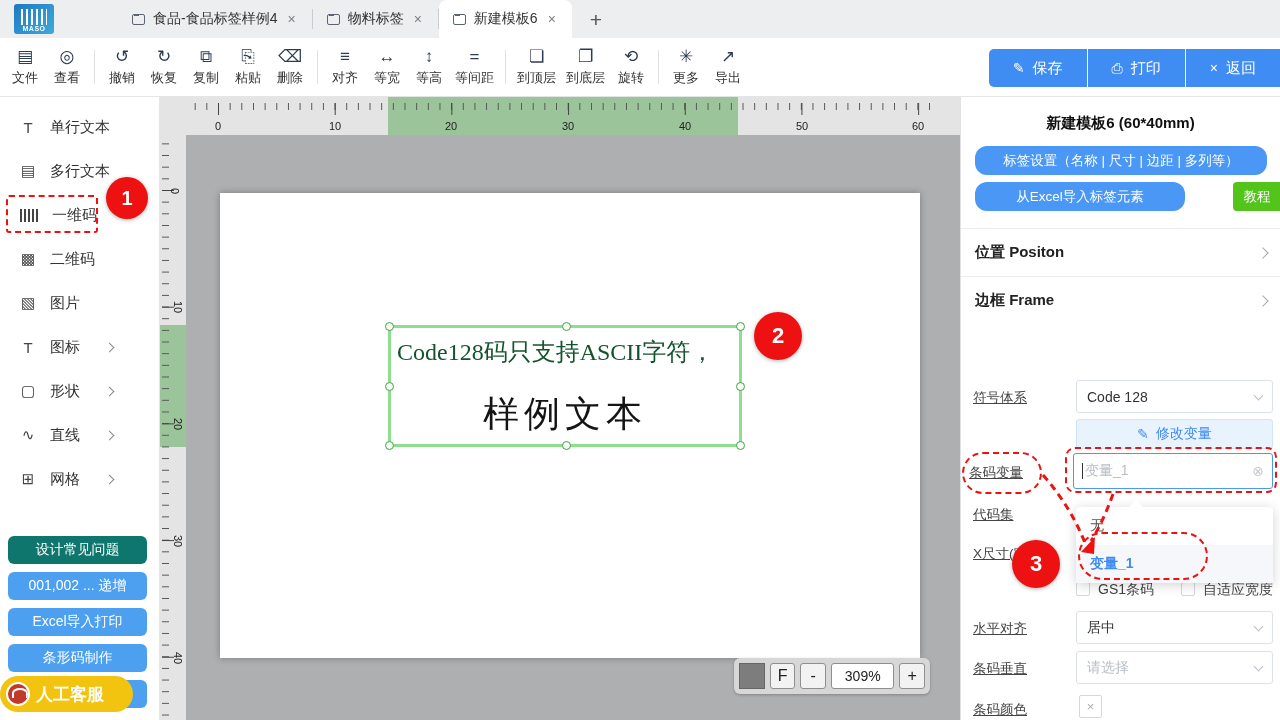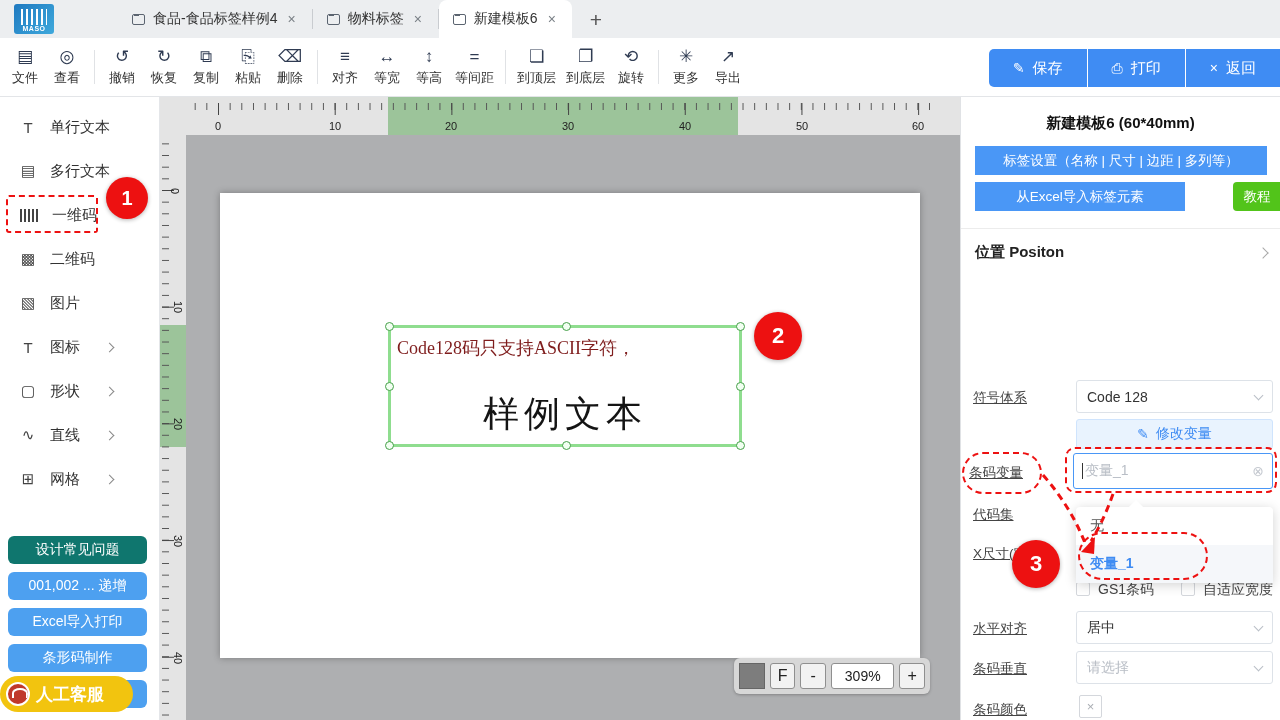--- a/index.html
+++ b/index.html
@@ -63,35 +63,35 @@
   .ruler-v { position:absolute; left:0; top:38px; width:26px; height:585px; background:#e4e4e4; }
   .ruler-v .green { position:absolute; left:0; top:190px; width:26px; height:122px; background:#9cc49a; }
   .ruler-v .ticks { position:absolute; left:2px; top:0; width:12px; height:585px;
       background-image:linear-gradient(180deg,#444 0 1px,transparent 1px),linear-gradient(180deg,#555 0 1px,transparent 1px);
       background-size:12px 116.7px,7px 11.67px; background-repeat:repeat-y; background-position:0 55px,0 55px; }
   .ruler-v .num { position:absolute; left:12px; font-size:11px; color:#222; transform:rotate(90deg); transform-origin:center; }
   .page { position:absolute; left:60px; top:96px; width:700px; height:465px; background:#fff; box-shadow:0 0 7px rgba(0,0,0,.3); }
   .selection { position:absolute; left:228px; top:228px; width:354px; height:122px; border:3px solid #8fdd8f; }
   .handle { position:absolute; width:9px; height:9px; border-radius:50%; background:#f2fff2; border:1.5px solid #45a049; }
   .warn-text { position:absolute; left:6px; top:8px; width:340px; font-family:"Liberation Serif","DejaVu Serif",serif;
-               font-size:18px; color:#7f1d1d; white-space:nowrap; }
+               font-size:24px; color:#14532d; white-space:nowrap; }
   .sample-text { position:absolute; left:0; top:62px; width:100%; text-align:center; font-family:"Liberation Serif","DejaVu Serif",serif;
                font-size:36px; color:#141414; letter-spacing:5px; }
   .zoombar { position:absolute; left:574px; top:561px; width:196px; height:36px; background:#d7d7d7; border-radius:6px;
              display:flex; align-items:center; gap:5px; padding:0 5px; box-shadow:0 1px 3px rgba(0,0,0,.25); }
   .zb-swatch { width:26px; height:26px; background:#7d7d7d; border:1px solid #666; }
   .zb-btn { width:26px; height:26px; background:#f2f2f2; border:1px solid #8f8f8f; border-radius:3px; font-size:16px; color:#222;
             display:flex; align-items:center; justify-content:center; }
   .zb-val { width:64px; height:26px; background:#fff; border:1px solid #8f8f8f; border-radius:3px; font-size:14px; color:#222;
             display:flex; align-items:center; justify-content:center; }
 
   
   .panel { position:relative; width:320px; background:#fff; border-left:1px solid #e0e2e5; flex:none; font-size:13.5px; color:#444; }
   .panel-title { position:absolute; top:17px; left:0; width:100%; text-align:center; font-size:15px; font-weight:bold; color:#111; }
-  .p-btn { position:absolute; border-radius:0; color:#fff; display:flex; align-items:center; justify-content:center; font-size:13.5px; }
+  .p-btn { position:absolute; border-radius:12px; color:#fff; display:flex; align-items:center; justify-content:center; font-size:13.5px; }
   .p-settings { left:14px; top:49px; width:292px; height:29px; background:#4a97f6; }
   .p-excel { left:14px; top:85px; width:210px; height:29px; background:#4a97f6; }
   .p-tutorial { left:272px; top:85px; width:48px; height:29px; background:#52c41a; border-radius:4px 0 0 4px; }
   .section { position:absolute; left:0; width:320px; height:48px; border-top:1px solid #ececec; display:flex; align-items:center;
              padding:0 14px; font-size:15px; font-weight:bold; color:#222; justify-content:space-between; }
   .chev { width:8px; height:8px; border-right:1.6px solid #a9a9a9; border-bottom:1.6px solid #a9a9a9; }
   .chev-right { transform:rotate(-45deg); }
   .chev-down { transform:rotate(45deg); }
   .frow-label { position:absolute; left:12px; white-space:nowrap;text-decoration:underline; }
   .select { position:absolute; left:115px; width:197px; height:33px; border:1px solid #dde2e8; border-radius:3px; background:#fff;
@@ -349,20 +349,24 @@
     <div class="panel">
       <div class="panel-title">新建模板6 (60*40mm)</div>
       <div class="p-btn p-settings">标签设置（名称 | 尺寸 | 边距 | 多列等）</div>
       <div class="p-btn p-excel">从Excel导入标签元素</div>
       <div class="p-btn p-tutorial">教程</div>
 
       <div class="section" style="top:131px">
         <span>位置 Positon</span>
         <span class="chev chev-right"></span>
       </div>
+      <div class="section" style="top:179px">
+        <span>边框 Frame</span>
+        <span class="chev chev-right"></span>
+      </div>
 
       <span class="frow-label" style="top:292px">符号体系</span>
       <div class="select" style="top:283px">
         <span>Code 128</span>
         <span class="sel-chev"></span>
       </div>
 
       <div class="modify-btn">
         <span>✎</span>
         <span>修改变量</span>

